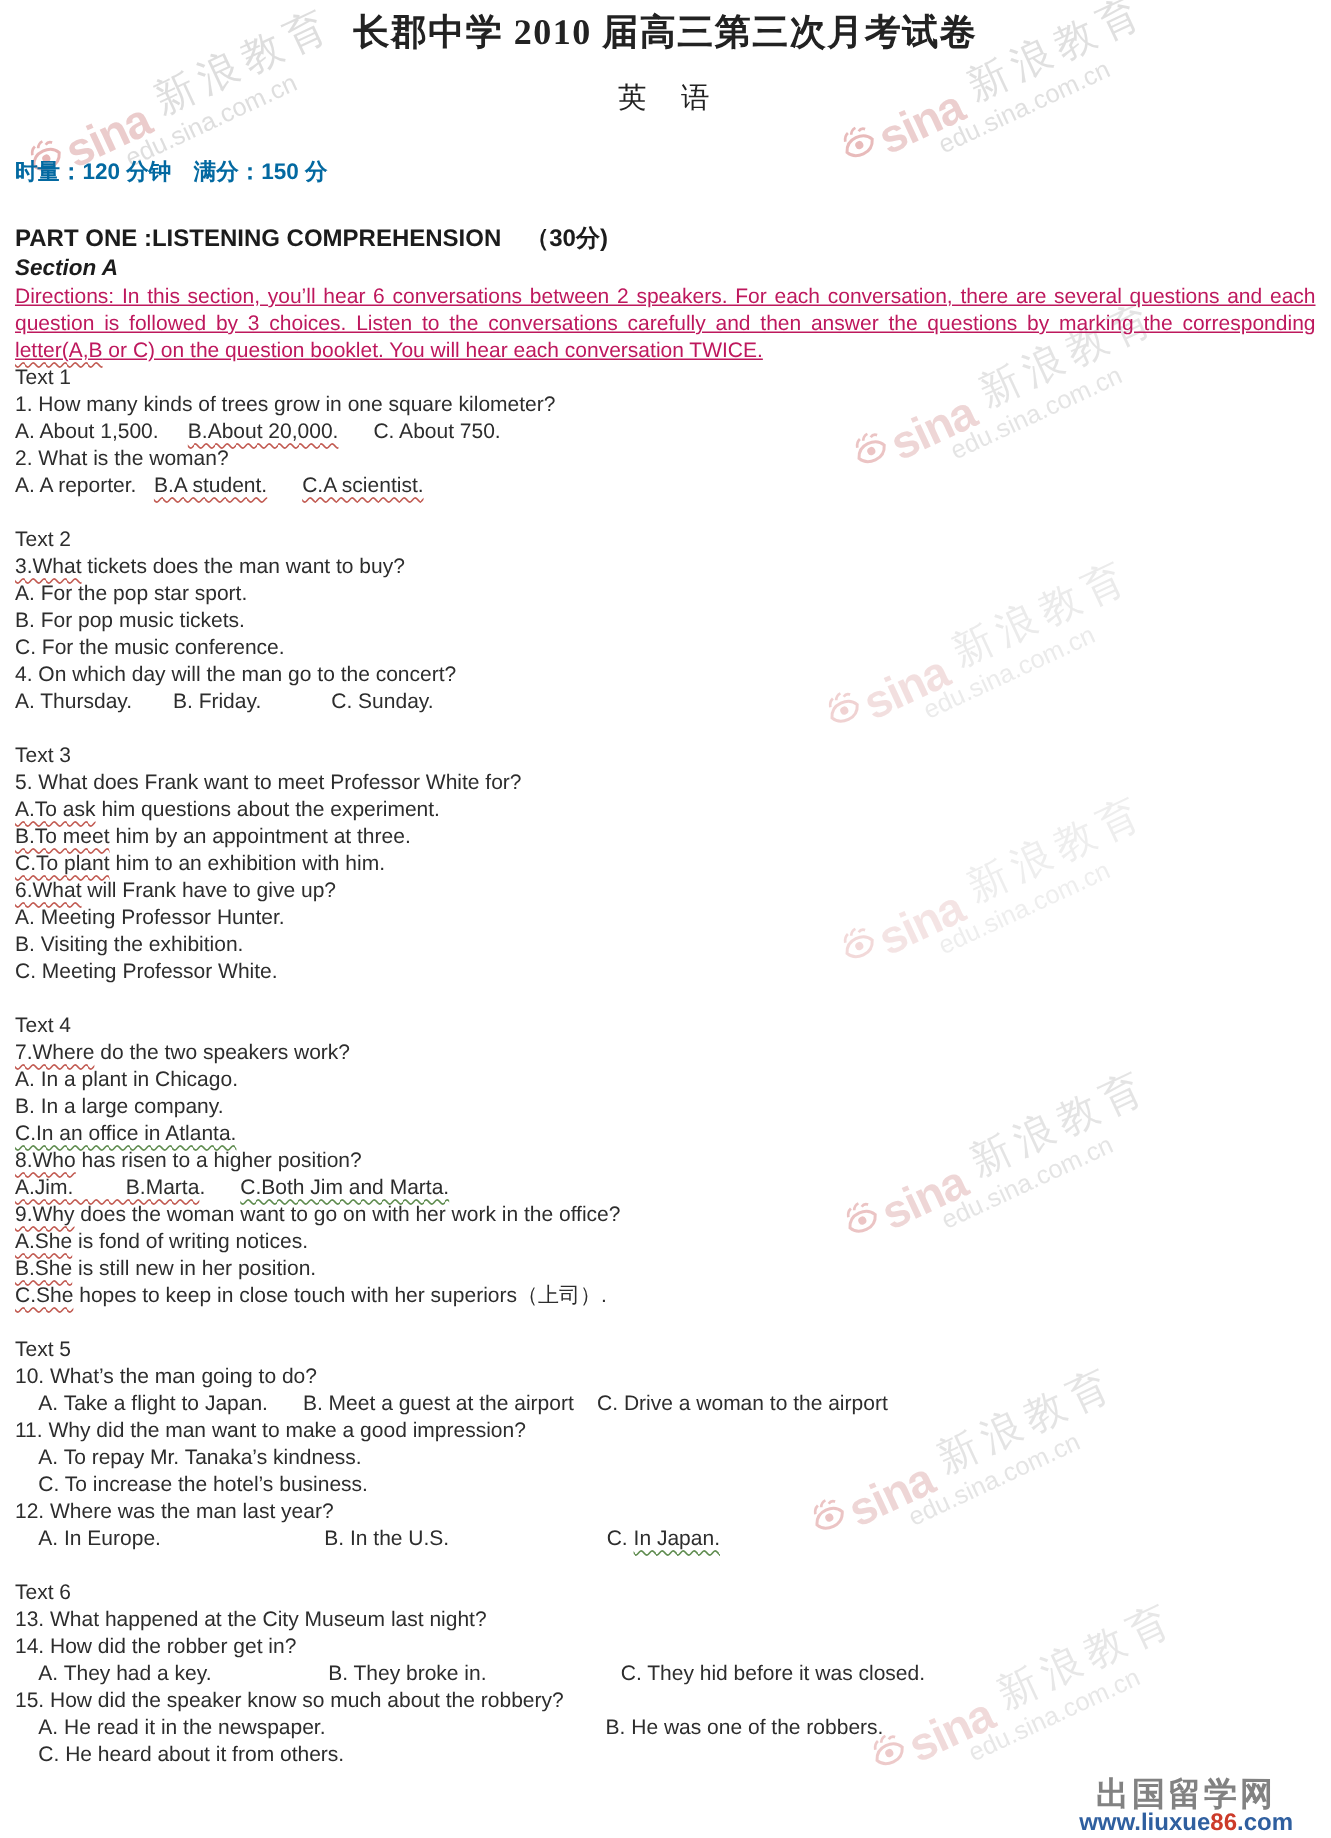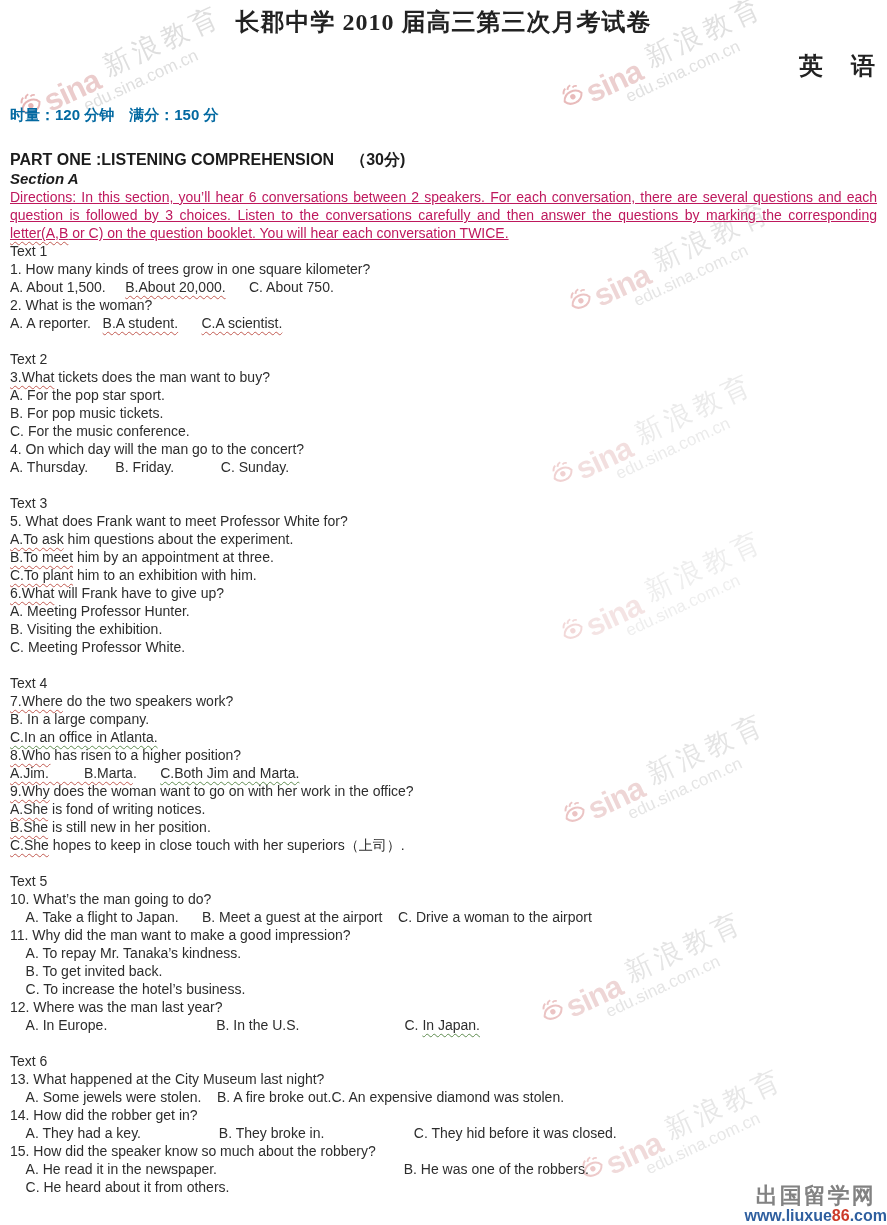--- a/index.html
+++ b/index.html
@@ -7,23 +7,23 @@
     width:887px;height:1225px;position:relative;overflow:hidden;
     font-family:"Liberation Sans",sans-serif;color:#2d2d2d;
   }
   .doc{position:relative;z-index:2;padding:0 10px;}
   .title{
     margin:8px 0 0;text-align:center;
     font-family:"Liberation Serif","DejaVu Serif",serif;
     font-size:24px;font-weight:700;letter-spacing:1px;color:#222;line-height:28px;
   }
   .subject{
-    margin:16px 0 0;text-align:right;
+    margin:16px 0 0;text-align:center;
     font-family:"Liberation Serif","DejaVu Serif",serif;
-    font-size:24px;font-weight:700;color:#222;line-height:28px;letter-spacing:2px;
+    font-size:19px;font-weight:400;color:#222;line-height:28px;letter-spacing:2px;
   }
   .meta{
     margin:26px 0 0;text-align:left;
     font-size:15px;font-weight:700;color:#0369a1;line-height:18px;
   }
   .p1-heading{
     margin:26px 0 0;font-size:16px;font-weight:700;color:#1c1c1c;line-height:20px;
     white-space:pre-wrap;
   }
   .section-label{font-size:15px;font-weight:700;color:#1c1c1c;line-height:18px;font-style:italic;}
@@ -56,21 +56,21 @@
   }
   .wm-cjk{
     font-size:27px;color:var(--watermark-gray,#cbcbcb);
     letter-spacing:5px;margin:-14px 0 0 10px;line-height:30px;
   }
   .wm-domain{
     font-size:17px;color:var(--watermark-gray,#cbcbcb);
     margin:-5px 0 0 62px;line-height:20px;
   }
   
-  .footer-logo{position:absolute;top:1183px;right:0;z-index:3;text-align:center;}
+  .footer-logo{position:absolute;top:1183px;right:25px;z-index:3;text-align:center;}
   .site-name{
     font-size:22px;font-weight:700;color:var(--site-name-gray,#828282);
     letter-spacing:2px;line-height:25px;
   }
   .site-url{
     font-size:16px;font-weight:700;color:var(--url-blue,#2f5f9f);line-height:15px;
   }
   .url-accent{color:var(--url-accent-red,#cc3b2a);}
 </style>
 </head>
@@ -206,44 +206,43 @@
         <div class="line"><span class="sq-r">B.To meet</span> him by an appointment at three.</div>
         <div class="line"><span class="sq-r">C.To plant</span> him to an exhibition with him.</div>
         <div class="line"><span class="sq-r">6.What</span> will Frank have to give up?</div>
         <div class="line">A. Meeting Professor Hunter.</div>
         <div class="line">B. Visiting the exhibition.</div>
         <div class="line">C. Meeting Professor White.</div>
       </div>
       <div class="tblock">
         <div class="line">Text 4</div>
         <div class="line"><span class="sq-r">7.Where</span> do the two speakers work?</div>
+        <div class="line">A. In a plant in Chicago.</div>
         <div class="line">B. In a large company.</div>
         <div class="line"><span class="sq-g">C.In an office in Atlanta.</span></div>
         <div class="line"><span class="sq-r">8.Who</span> has risen to a higher position?</div>
         <div class="line"><span class="sq-r">A.Jim.         B.Marta</span>.      <span class="sq-g">C.Both Jim and Marta.</span></div>
         <div class="line"><span class="sq-r">9.Why</span> does the woman want to go on with her work in the office?</div>
         <div class="line"><span class="sq-r">A.She</span> is fond of writing notices.</div>
         <div class="line"><span class="sq-r">B.She</span> is still new in her position.</div>
         <div class="line"><span class="sq-r">C.She</span> hopes to keep in close touch with her superiors（上司）.</div>
       </div>
       <div class="tblock">
         <div class="line">Text 5</div>
         <div class="line">10. What’s the man going to do?</div>
         <div class="line">    A. Take a flight to Japan.      B. Meet a guest at the airport    C. Drive a woman to the airport</div>
         <div class="line">11. Why did the man want to make a good impression?</div>
         <div class="line">    A. To repay Mr. Tanaka’s kindness.</div>
-        <div class="line">    B. To get invited back.</div>
         <div class="line">    C. To increase the hotel’s business.</div>
         <div class="line">12. Where was the man last year?</div>
         <div class="line">    A. In Europe.                            B. In the U.S.                           C. <span class="sq-g">In Japan.</span></div>
       </div>
       <div class="tblock">
         <div class="line">Text 6</div>
         <div class="line">13. What happened at the City Museum last night?</div>
-        <div class="line">    A. Some jewels were stolen.    B. A fire broke out.C. An expensive diamond was stolen.</div>
         <div class="line">14. How did the robber get in?</div>
         <div class="line">    A. They had a key.                    B. They broke in.                       C. They hid before it was closed.</div>
         <div class="line">15. How did the speaker know so much about the robbery?</div>
         <div class="line">    A. He read it in the newspaper.                                                B. He was one of the robbers.</div>
         <div class="line">    C. He heard about it from others.</div>
       </div>
     </div>
 </div>
 
 <div class="footer-logo">

